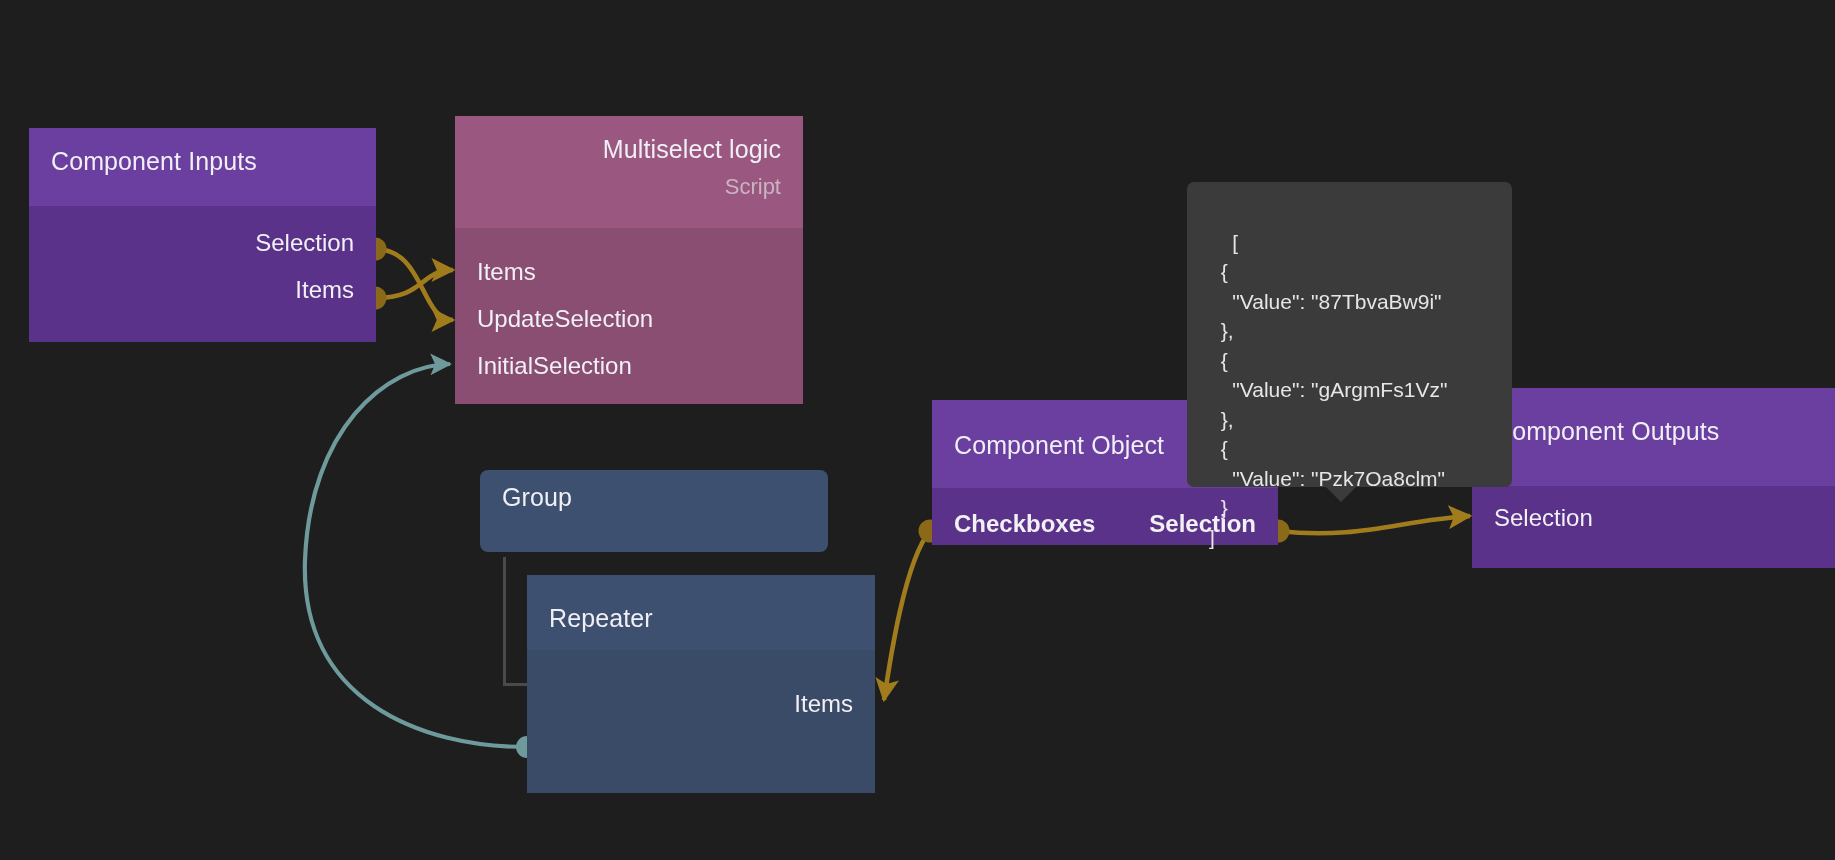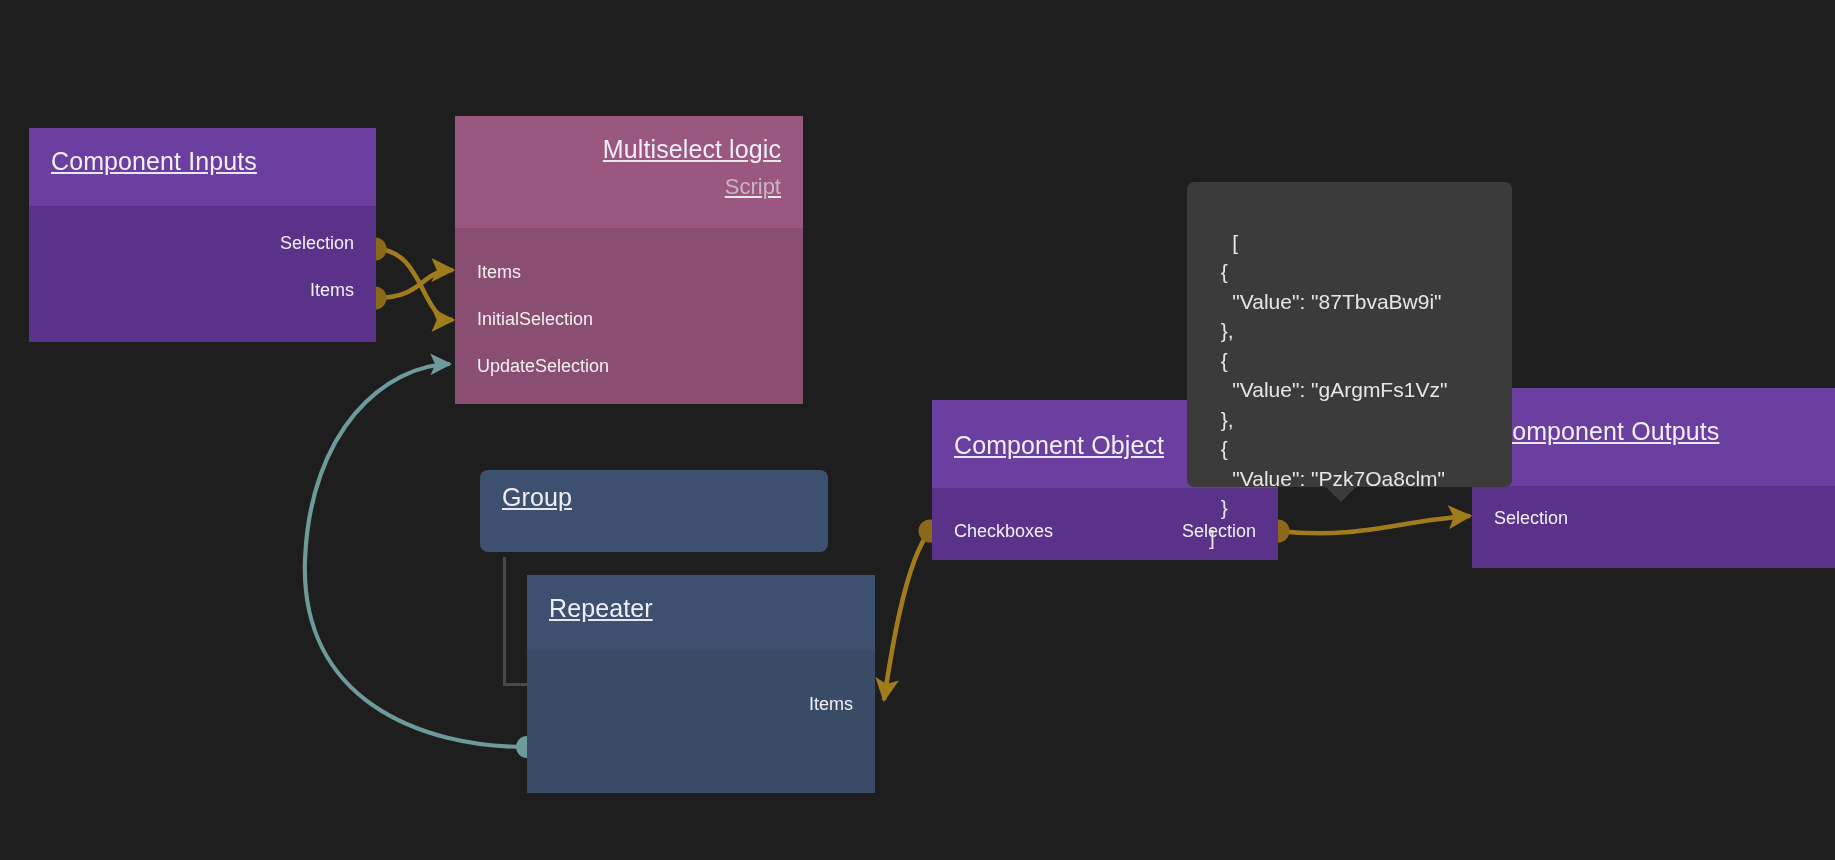--- a/index.html
+++ b/index.html
@@ -6,27 +6,27 @@
   html,body{margin:0;padding:0;background:#1e1e1e;}
   body{
     width:1835px;height:860px;overflow:hidden;position:relative;
     font-family:"Liberation Sans","DejaVu Sans",sans-serif;
     color:#e8e8ec;
   }
   #canvas{position:absolute;inset:0;width:1835px;height:860px;background:#1e1e1e;}
   #wires{position:absolute;left:0;top:0;width:1835px;height:860px;pointer-events:none;}
 
   .node{position:absolute;box-sizing:border-box;}
-  .node-header{box-sizing:border-box;padding:18px 22px 14px 22px;text-decoration:underline;}
+  .node-header{box-sizing:border-box;padding:18px 22px 14px 22px;}
   .node-title{font-size:25px;line-height:30px;color:#f0eff5;letter-spacing:.1px;white-space:nowrap;}
   .node-subtitle{font-size:22px;line-height:27px;color:#c9b4c2;margin-top:9px;white-space:nowrap;}
   .node-body{box-sizing:border-box;position:relative;}
 
   .port-row{position:relative;height:47px;display:flex;align-items:center;}
-  .port-label{font-size:18px;line-height:26px;color:#f1f0f4;white-space:nowrap;position:absolute;}
+  .port-label{font-size:24px;line-height:26px;color:#f1f0f4;white-space:nowrap;position:absolute;}
   .port-label.left{left:22px;}
   .port-label.right{right:22px;}
 
   
   .n-purple .node-header{background:#6b3fa0;}
   .n-purple .node-body{background:#5b3289;}
   
   .n-mauve .node-header{background:#9a5780;text-align:right;}
   .n-mauve .node-body{background:#8a4e73;}
   
@@ -106,52 +106,52 @@
   <div class="node n-mauve" style="left:455px;top:116px;width:348px;height:288px;">
     <div class="node-header" style="height:112px;">
       <div class="node-title">Multiselect logic</div>
       <div class="node-subtitle">Script</div>
     </div>
     <div class="node-body" style="height:176px;padding-top:20px;">
       <div class="port-row">
         <span class="port-label left">Items</span>
       </div>
       <div class="port-row">
-        <span class="port-label left">InitialSelection</span>
+        <span class="port-label left">UpdateSelection</span>
       </div>
       <div class="port-row">
-        <span class="port-label left">UpdateSelection</span>
+        <span class="port-label left">InitialSelection</span>
       </div>
     </div>
   </div>
 
   <div class="node n-blue" style="left:480px;top:470px;width:348px;height:82px;">
     <div class="node-header" style="height:82px;padding-top:12px;border-radius:8px;">
       <div class="node-title">Group</div>
     </div>
   </div>
 
   <div class="tree-line" style="left:503px;top:557px;width:31px;height:126px;"></div>
 
   <div class="node n-blue" style="left:527px;top:575px;width:348px;height:218px;">
-    <div class="node-header" style="height:75px;padding-top:18px;">
+    <div class="node-header" style="height:75px;padding-top:28px;">
       <div class="node-title">Repeater</div>
     </div>
     <div class="node-body" style="height:143px;padding-top:30px;">
       <div class="port-row">
         <span class="port-label right">Items</span>
       </div>
     </div>
   </div>
 
   <div class="node n-purple" style="left:932px;top:400px;width:346px;height:180px;">
     <div class="node-header" style="height:88px;padding-top:30px;">
       <div class="node-title">Component Object</div>
     </div>
-    <div class="node-body" style="height:72px;padding-top:19px;">
+    <div class="node-body" style="height:57px;padding-top:12px;font-weight:bold;">
       <div class="port-row">
         <span class="port-label left">Checkboxes</span>
         <span class="port-label right">Selection</span>
       </div>
     </div>
   </div>
 
   <div class="node n-purple" style="left:1472px;top:388px;width:375px;height:180px;">
     <div class="node-header" style="height:98px;padding-top:28px;">
       <div class="node-title">Component Outputs</div>

